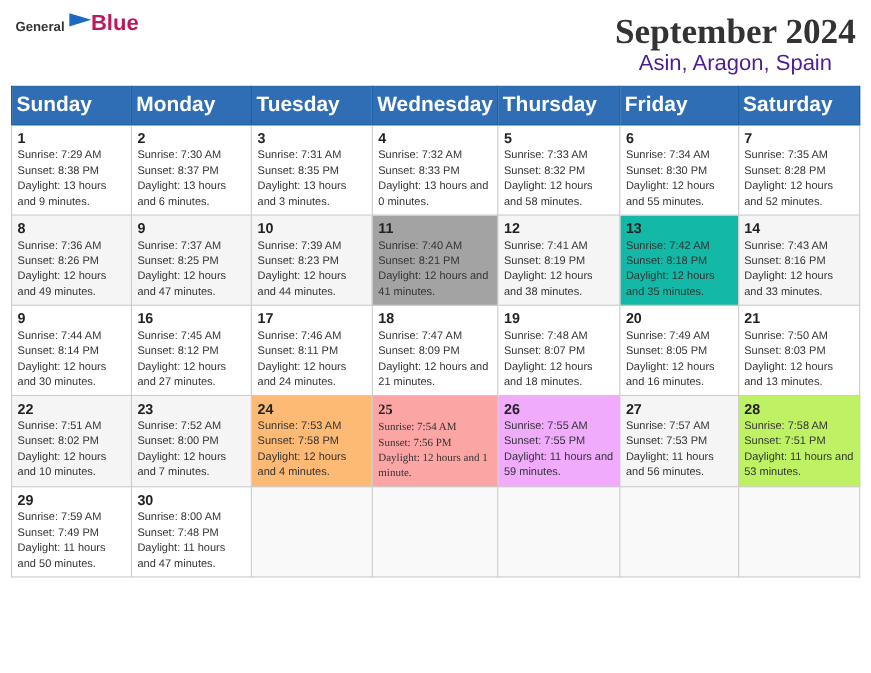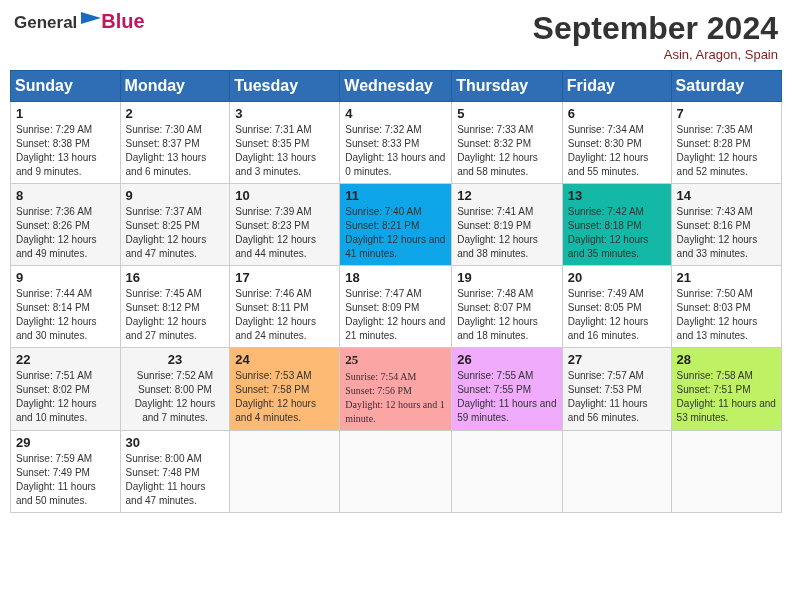--- a/index.html
+++ b/index.html
@@ -27,36 +27,38 @@
       height: 18px;
       margin-left: 2px;
     }
     .title-block {
       text-align: right;
     }
     .month-title {
       font-size: 32px;
       font-weight: bold;
       color: #333;
+      font-family: Liberation Serif, serif;
     }
     .location-title {
-      font-size: 13px;
-      color: #7f1d1d;
+      font-size: 20px;
+      color: #4c1d95;
+      text-align: center;
     }
     .calendar {
       width: 100%;
       border-collapse: collapse;
       font-size: 11px;
     }
     .calendar thead tr th {
       background-color: #2f6eb5;
       color: #fff;
       padding: 6px 4px;
       text-align: left;
-      font-size: 16px;
+      font-size: 19px;
       font-weight: bold;
       border: 1px solid #1a5fa0;
     }
     .calendar tbody tr td {
       border: 1px solid #ccc;
       vertical-align: top;
       padding: 4px 5px;
       width: 113px;
       min-height: 80px;
       background: #fff;
@@ -78,21 +80,21 @@
     .empty-cell {
       background: #f9f9f9 !important;
     }
   </style>
 </head>
 <body>
 
 <div class="header">
   <div class="logo">
     <div>
-      <span style="font-size:17px;font-weight:bold;color:#333;">General</span><svg class="logo-icon" viewBox="0 0 22 18" xmlns="http://www.w3.org/2000/svg">
+      <span style="font-size:12px;font-weight:bold;color:#333;">General</span><svg class="logo-icon" viewBox="0 0 22 18" xmlns="http://www.w3.org/2000/svg">
           <polygon points="2,2 22,8 2,14" fill="#1a6bbf"></polygon>
         </svg>
     </div>
     <div style="font-size:20px;font-weight:bold;color:#be185d;margin-left:-2px;">Blue</div>
   </div>
   <div class="title-block">
     <div class="month-title">September 2024</div>
     <div class="location-title">Asin, Aragon, Spain</div>
   </div>
 </div>
@@ -146,21 +148,21 @@
           <div class="day-info">Sunrise: 7:36 AM<br>Sunset: 8:26 PM<br>Daylight: 12 hours and 49 minutes.</div>
         </td>
         <td style="background: rgb(245, 245, 245);">
           <div class="day-number">9</div>
           <div class="day-info">Sunrise: 7:37 AM<br>Sunset: 8:25 PM<br>Daylight: 12 hours and 47 minutes.</div>
         </td>
         <td style="background: rgb(245, 245, 245);">
           <div class="day-number">10</div>
           <div class="day-info">Sunrise: 7:39 AM<br>Sunset: 8:23 PM<br>Daylight: 12 hours and 44 minutes.</div>
         </td>
-        <td style="background: #0ea5e9;">
+        <td style="background: #a3a3a3;">
           <div class="day-number">11</div>
           <div class="day-info">Sunrise: 7:40 AM<br>Sunset: 8:21 PM<br>Daylight: 12 hours and 41 minutes.</div>
         </td>
         <td style="background: rgb(245, 245, 245);">
           <div class="day-number">12</div>
           <div class="day-info">Sunrise: 7:41 AM<br>Sunset: 8:19 PM<br>Daylight: 12 hours and 38 minutes.</div>
         </td>
         <td style="background: #14b8a6;">
           <div class="day-number">13</div>
           <div class="day-info">Sunrise: 7:42 AM<br>Sunset: 8:18 PM<br>Daylight: 12 hours and 35 minutes.</div>
@@ -198,21 +200,21 @@
         <td>
           <div class="day-number">21</div>
           <div class="day-info">Sunrise: 7:50 AM<br>Sunset: 8:03 PM<br>Daylight: 12 hours and 13 minutes.</div>
         </td>
       </tr>
       <tr style="background: rgb(245, 245, 245); margin-top: 13px;">
         <td style="background: rgb(245, 245, 245);">
           <div class="day-number">22</div>
           <div class="day-info">Sunrise: 7:51 AM<br>Sunset: 8:02 PM<br>Daylight: 12 hours and 10 minutes.</div>
         </td>
-        <td style="background: rgb(245, 245, 245); text-align: center;">
+        <td style="background: rgb(245, 245, 245);">
           <div class="day-number">23</div>
           <div class="day-info">Sunrise: 7:52 AM<br>Sunset: 8:00 PM<br>Daylight: 12 hours and 7 minutes.</div>
         </td>
         <td style="background: #fdba74;">
           <div class="day-number">24</div>
           <div class="day-info">Sunrise: 7:53 AM<br>Sunset: 7:58 PM<br>Daylight: 12 hours and 4 minutes.</div>
         </td>
         <td style="background: #fca5a5; font-family: Liberation Serif, serif;">
           <div class="day-number">25</div>
           <div class="day-info">Sunrise: 7:54 AM<br>Sunset: 7:56 PM<br>Daylight: 12 hours and 1 minute.</div>

